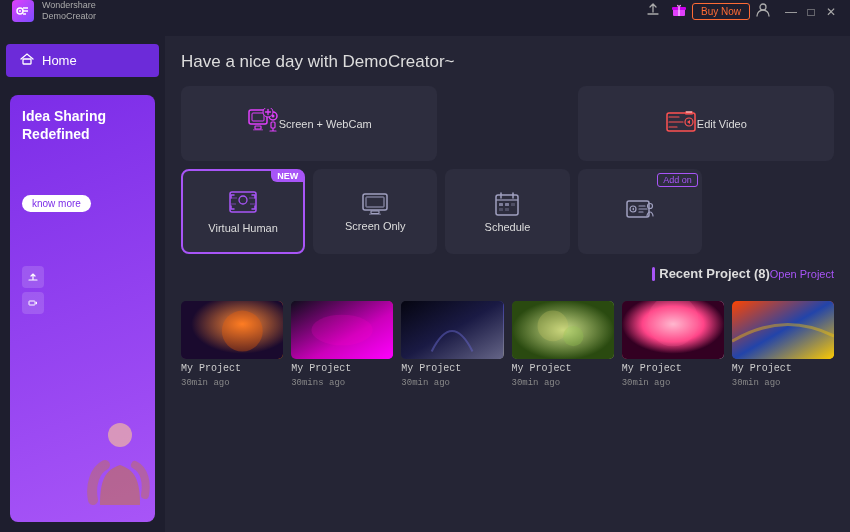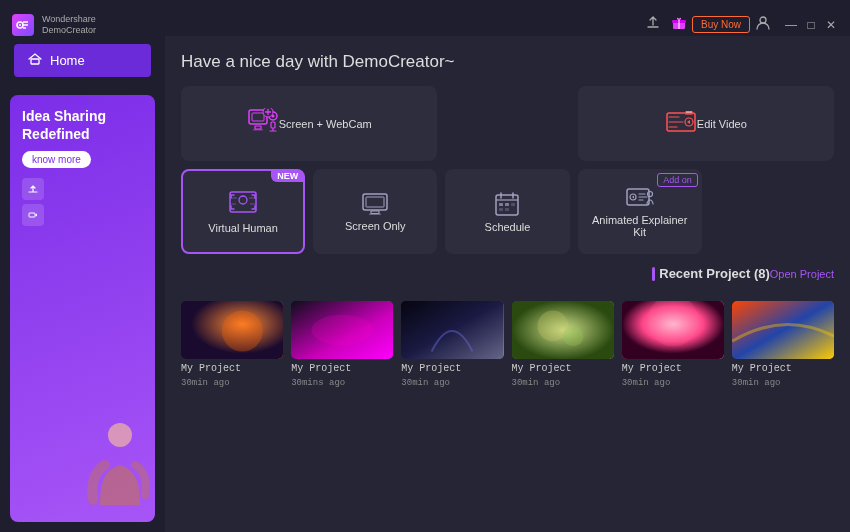--- a/index.html
+++ b/index.html
@@ -11,21 +11,21 @@
       overflow: hidden;
       display: flex;
       flex-direction: column;
     }
 
     
     .title-bar {
       height: 36px;
       background: #1e1e2e;
       display: flex;
-      align-items: flex-end;
+      align-items: flex-start;
       justify-content: space-between;
       padding: 0 12px;
       flex-shrink: 0;
     }
     .title-bar-left {
       display: flex;
       align-items: center;
       gap: 8px;
     }
     .app-logo {
@@ -94,21 +94,21 @@
 
     
     .sidebar {
       width: 165px;
       background: #1e1e2e;
       display: flex;
       flex-direction: column;
       flex-shrink: 0;
     }
     .sidebar-nav {
-      padding: 8px 8px;
+      padding: 8px 0;
     }
     .sidebar-item {
       display: flex;
       align-items: center;
       gap: 8px;
       padding: 8px 14px;
       color: #ccc;
       font-size: 13px;
       cursor: pointer;
       border-radius: 4px;
@@ -126,20 +126,21 @@
     .promo-card {
       margin: 10px;
       background: linear-gradient(160deg, #7c2de8, #a855f7);
       border-radius: 8px;
       padding: 12px;
       flex: 1;
       position: relative;
       overflow: hidden;
       display: flex;
       flex-direction: column;
+      gap: 44px;
     }
     .promo-title {
       color: white;
       font-size: 14px;
       font-weight: bold;
       line-height: 1.3;
       z-index: 2;
       position: relative;
     }
     .promo-btn {
@@ -538,21 +539,20 @@
             <circle cx="8" cy="11" r="3" stroke="#a0a0c0" stroke-width="1.2"></circle>
             <path d="M7 11l2-1.5v3L7 11z" fill="#a0a0c0"></path>
             <line x1="14" y1="8" x2="20" y2="8" stroke="#a0a0c0" stroke-width="1.2" stroke-linecap="round"></line>
             <line x1="14" y1="11" x2="22" y2="11" stroke="#a0a0c0" stroke-width="1.2" stroke-linecap="round"></line>
             <line x1="14" y1="14" x2="18" y2="14" stroke="#a0a0c0" stroke-width="1.2" stroke-linecap="round"></line>
 
             <circle cx="25" cy="8" r="2.5" stroke="#a0a0c0" stroke-width="1.2"></circle>
             <path d="M22 18c0-2 1.5-4 3-4s3 2 3 4" stroke="#a0a0c0" stroke-width="1.2" stroke-linecap="round"></path>
           </svg>
         </span>
-        <span class="mode-label">Animated Explainer Kit</span>
       </div>
     </div>
 
     <div class="recent-header">
       <span class="recent-title">Recent Project (8)</span>
       <span class="open-project-link">Open Project</span>
     </div>
 
     <div class="projects-row">
 

